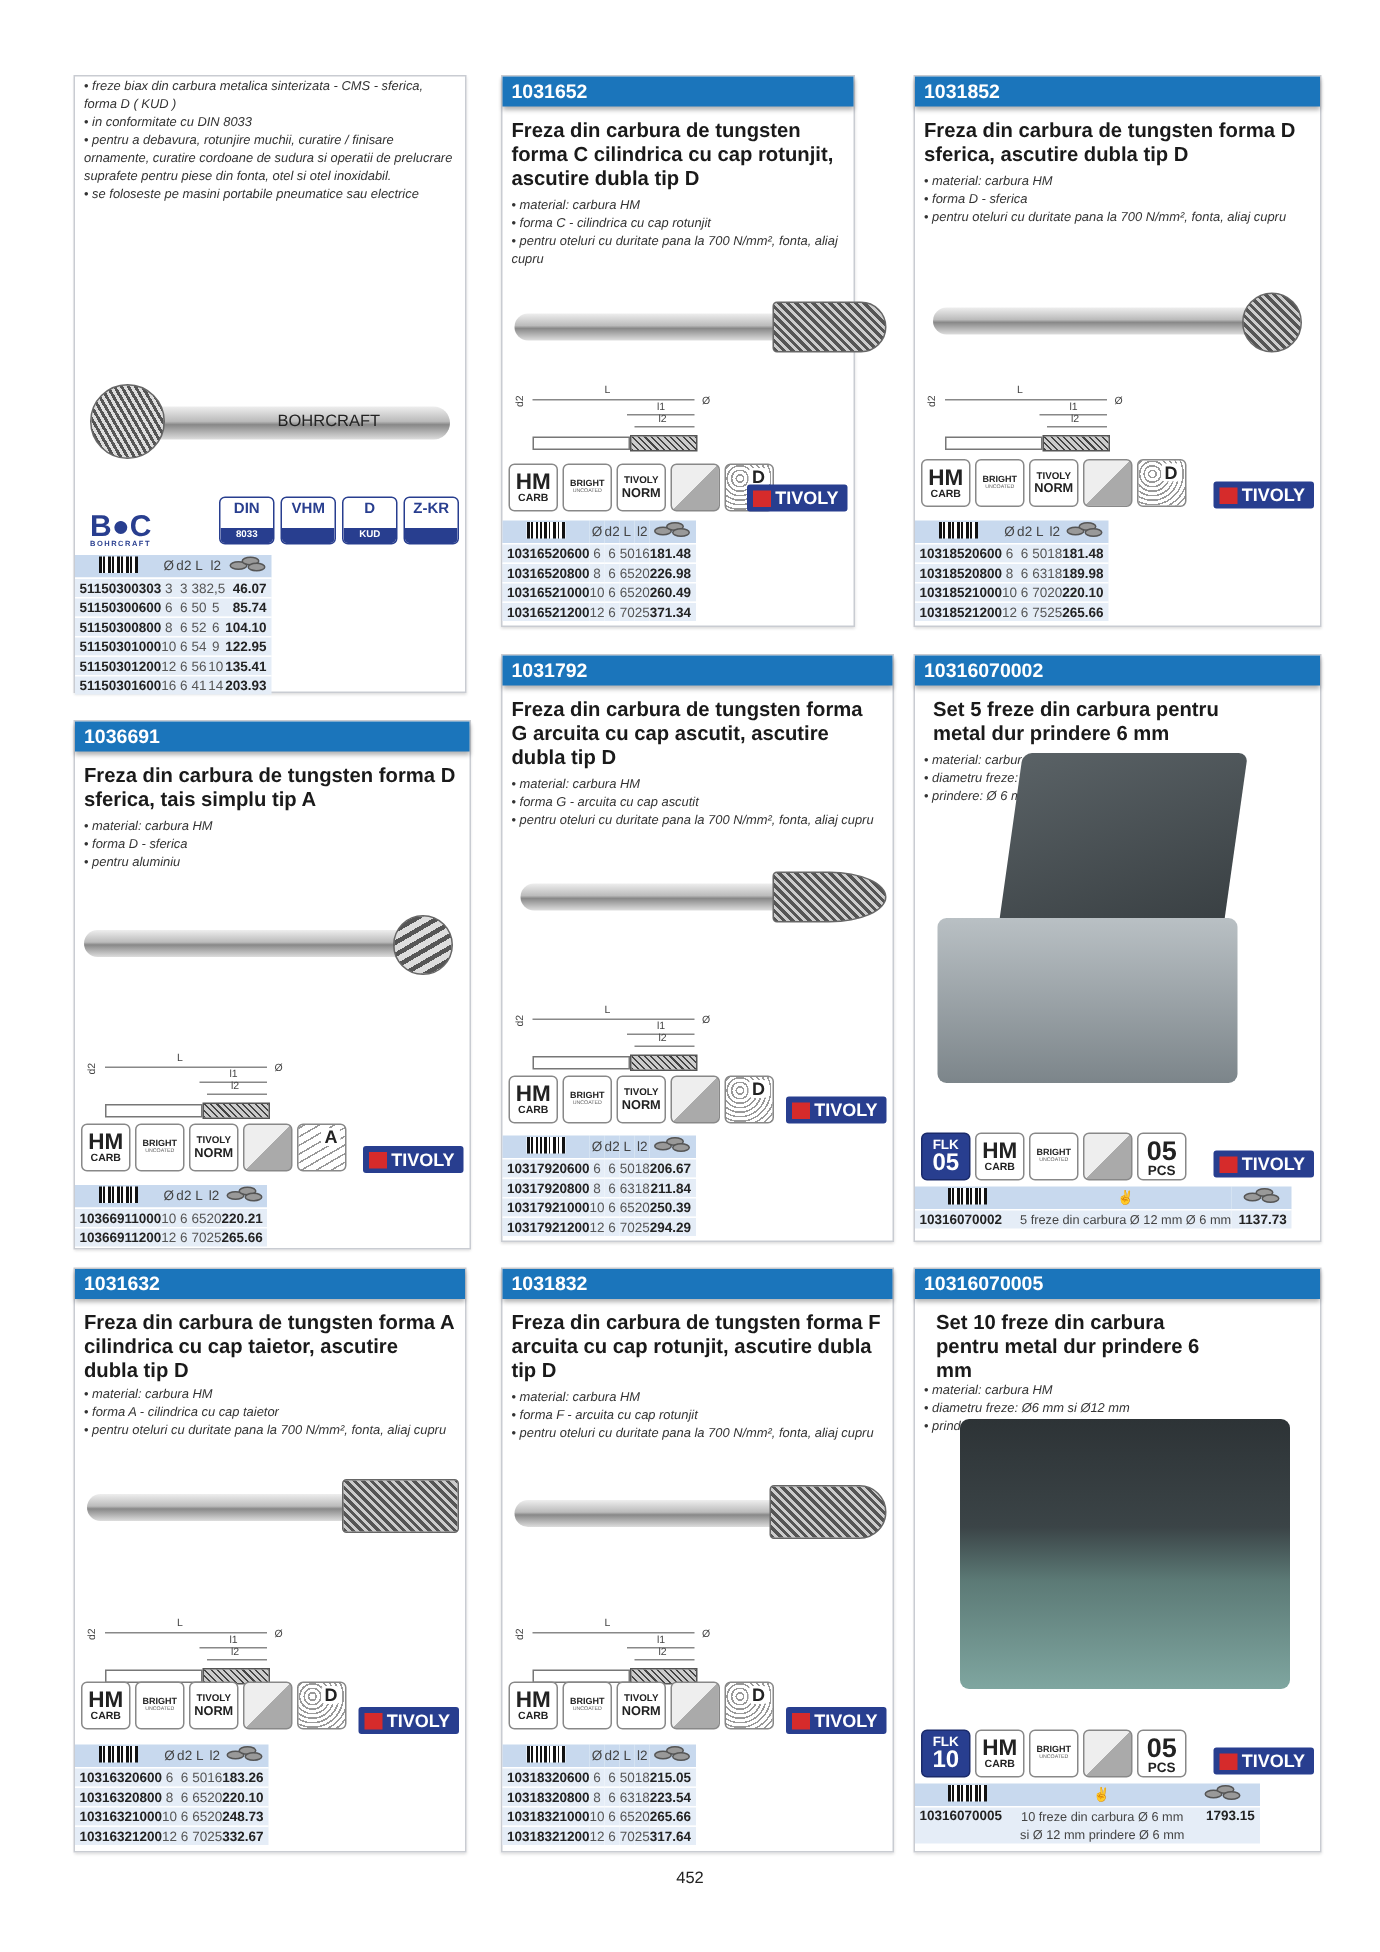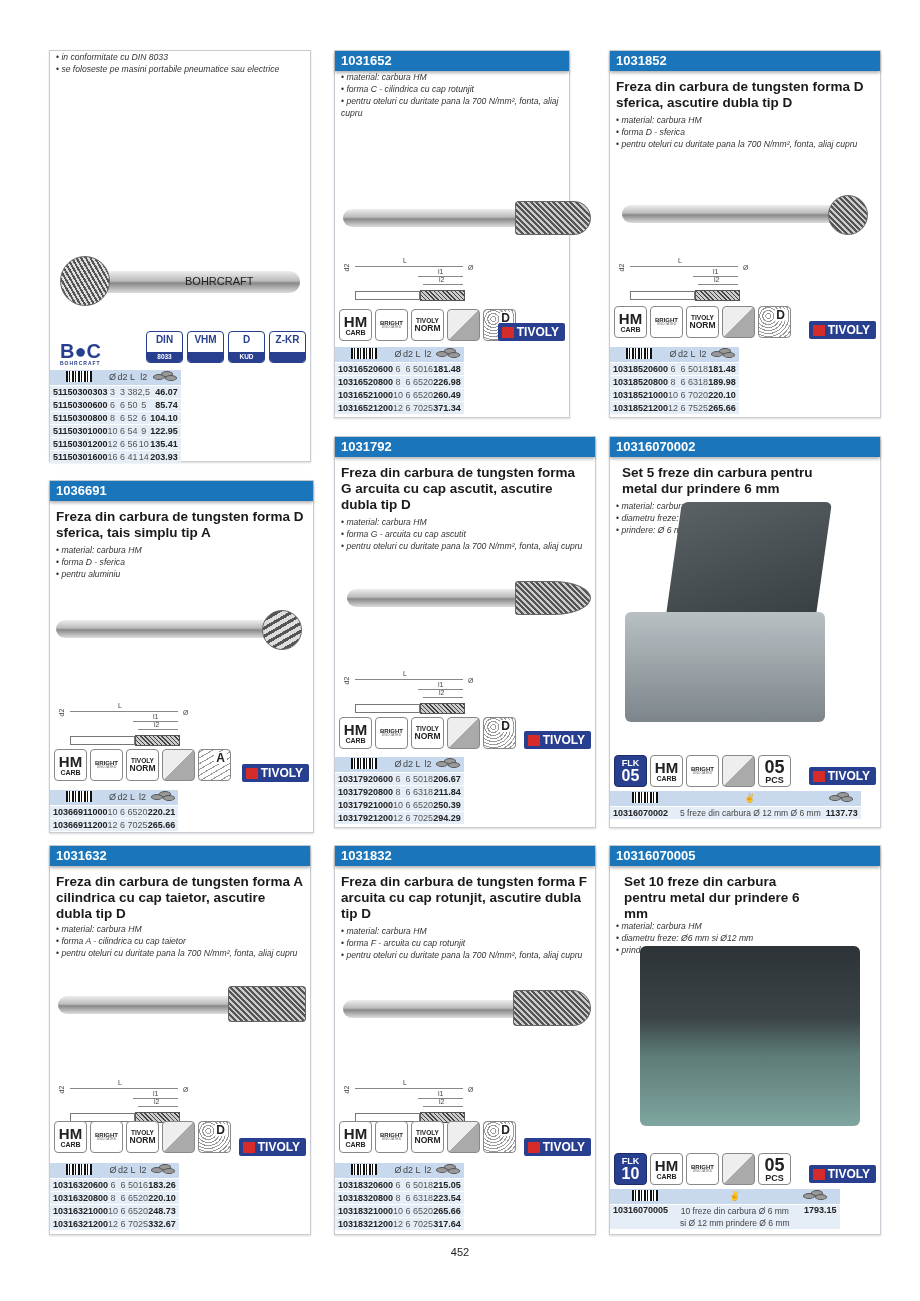--- a/index.html
+++ b/index.html
@@ -50,21 +50,23 @@
 .spec{width:37px;height:32px;border:1.5px solid #283e8f;border-radius:4px;display:flex;flex-direction:column;overflow:hidden}
 .spec .t{flex:1;font-weight:900;font-size:10px;color:#283e8f;text-align:center;padding-top:2px}
 .spec .b{background:#283e8f;color:#fff;font-size:6.5px;font-weight:bold;text-align:center;height:10px;line-height:10px}
 .case{position:absolute;border-radius:6px}
 </style>
 </head>
 <body>
 
 <div class="card" style="left:49px;top:50px;width:262px;height:412px">
   <div class="desc">
+    <div>freze biax din carbura metalica sinterizata - CMS - sferica, forma D ( KUD )</div>
     <div>in conformitate cu DIN 8033</div>
+    <div>pentru a debavura, rotunjire muchii, curatire / finisare ornamente, curatire cordoane de sudura si operatii de prelucrare suprafete pentru piese din fonta, otel si otel inoxidabil.</div>
     <div>se foloseste pe masini portabile pneumatice sau electrice</div>
   </div>
   <div class="img" style="top:200px;height:70px">
     <div class="tool" style="left:40px;top:20px;width:210px;height:22px;border-radius:11px"></div>
     <div style="position:absolute;left:10px;top:5px;width:50px;height:50px;border-radius:50%;background:repeating-linear-gradient(60deg,#555 0 2px,#ddd 2px 4px);border:1px solid #666"></div>
     <div style="position:absolute;left:135px;top:24px;font-size:11px;color:#222">BOHRCRAFT</div>
   </div>
   <div class="boc" style="top:290px"><span>B●C</span><small>BOHRCRAFT</small></div>
   <div class="specs" style="top:280px">
     <div class="spec">
@@ -141,20 +143,21 @@
           <td>41</td>
           <td>14</td>
           <td class="price">203.93</td>
         </tr>
   </tbody>
     </table>
 </div>
 
 <div class="card" style="left:334px;top:50px;width:236px;height:368px">
   <div class="hdr">1031652</div>
+  <div class="title">Freza din carbura de tungsten forma C cilindrica cu cap rotunjit, ascutire dubla tip D</div>
   <div class="desc">
     <div>material: carbura HM</div>
       <div>forma C - cilindrica cu cap rotunjit</div>
       <div>pentru oteluri cu duritate pana la 700 N/mm², fonta, aliaj cupru</div>
   </div>
   <div class="img" style="top:150px;height:40px">
     <div class="tool" style="left:8px;top:8px;width:180px"></div>
     <div class="head" style="left:180px;top:0;width:76px;height:34px;border-radius:3px 17px 17px 3px"></div>
   </div>
   <div class="drawing" style="left:8px;top:205px;width:140px;height:50px">

